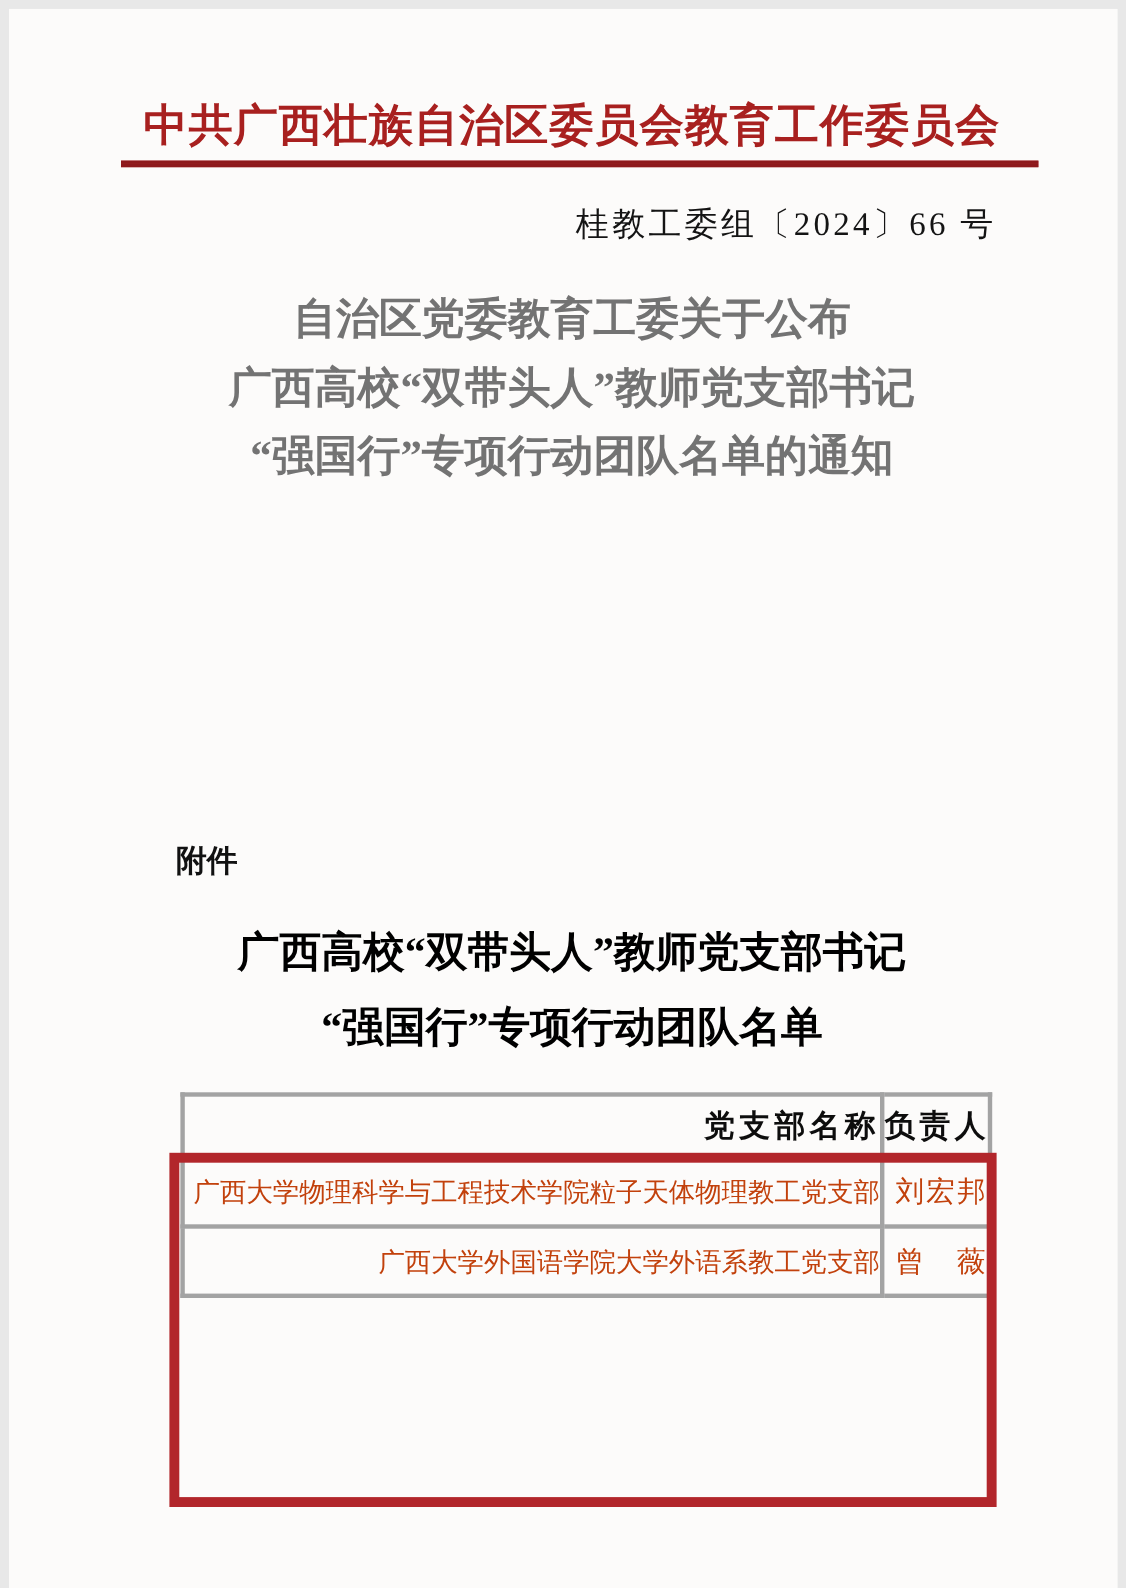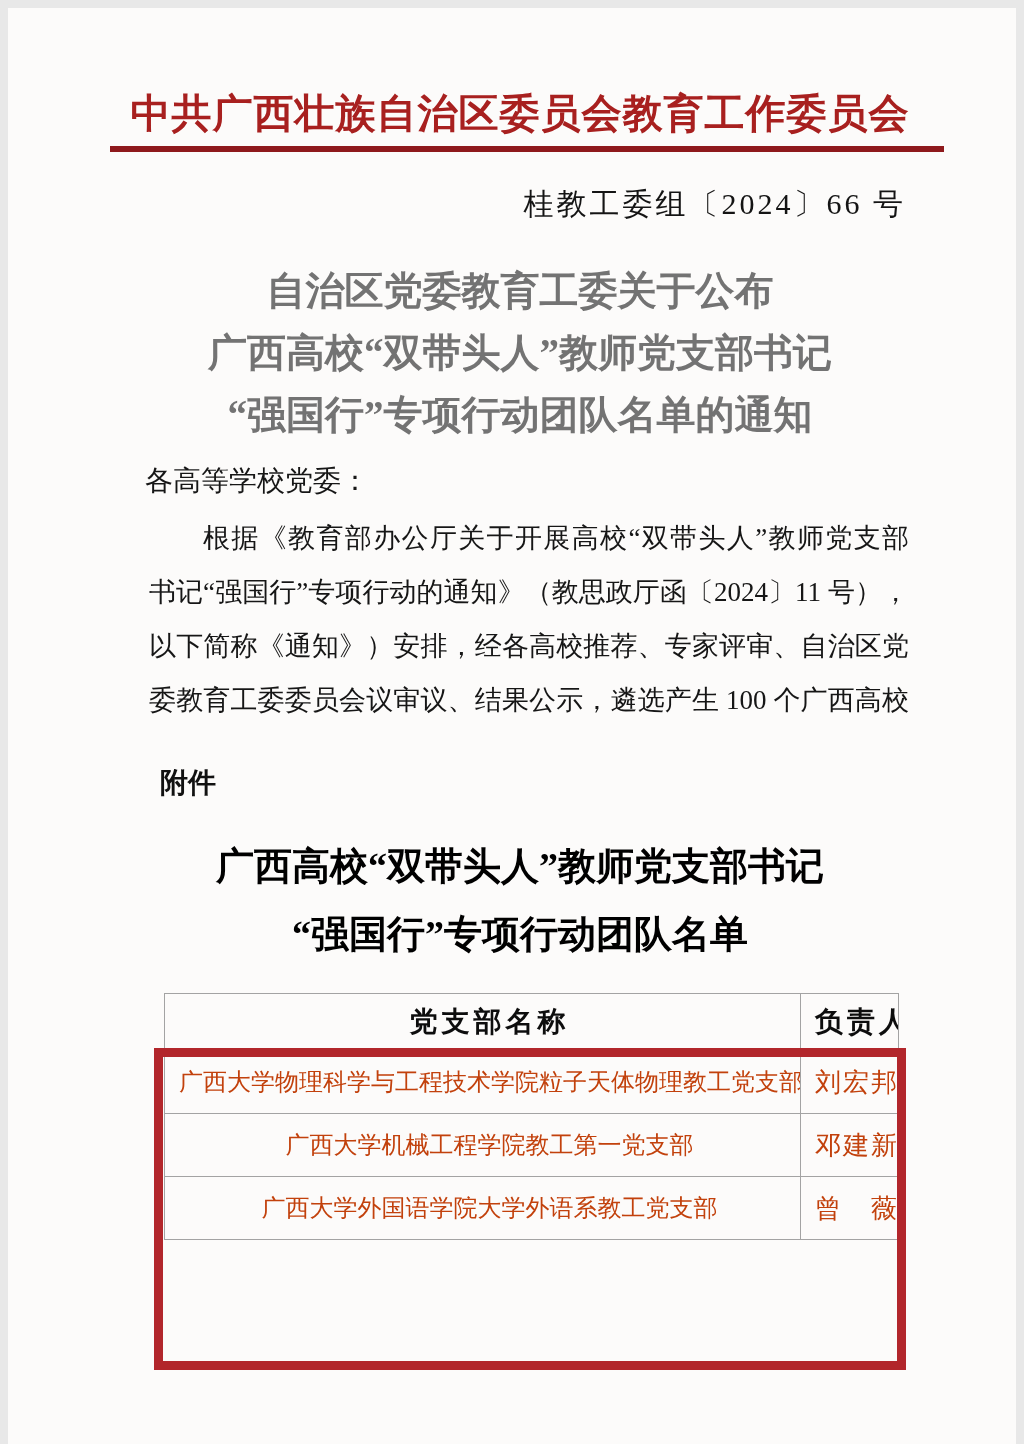--- a/index.html
+++ b/index.html
@@ -89,26 +89,25 @@
     color: #000;
   }
   .roster-table {
     position: absolute;
     top: 981px; left: 152px;
     width: 734px;
     border-collapse: collapse;
     table-layout: fixed;
   }
   .roster-table th, .roster-table td {
-    border: 1px solid #a3a3a3;
-    text-align: center;
+    border: 4px solid #a3a3a3;
+    text-align: right;
     vertical-align: middle;
     overflow: hidden;
     white-space: nowrap;
-    padding-left: 14px;
   }
   .roster-table th {
     height: 57px;
     font-size: 28px;
     font-weight: 700;
     letter-spacing: 4px;
     color: #0d0d0d;
   }
   .roster-table td {
     height: 63px;
@@ -136,28 +135,21 @@
   <div class="red-rule"></div>
 
   <div class="doc-number">桂教工委组〔2024〕66 号</div>
 
   <div class="doc-title">
     <div>自治区党委教育工委关于公布</div>
     <div>广西高校“双带头人”教师党支部书记</div>
     <div>“强国行”专项行动团队名单的通知</div>
   </div>
 
-  <div class="salutation">各高等学校党委：</div>
 
-  <div class="para">
-    <div class="pline indent">根据《教育部办公厅关于开展高校“双带头人”教师党支部</div>
-    <div class="pline">书记“强国行”专项行动的通知》（教思政厅函〔2024〕11 号），</div>
-    <div class="pline">以下简称《通知》）安排，经各高校推荐、专家评审、自治区党</div>
-    <div class="pline">委教育工委委员会议审议、结果公示，遴选产生 100 个广西高校</div>
-  </div>
 
   <div class="attachment-label">附件</div>
 
   <div class="attach-title">
     <div>广西高校“双带头人”教师党支部书记</div>
     <div>“强国行”专项行动团队名单</div>
   </div>
 
   <table class="roster-table">
     <colgroup>
@@ -169,24 +161,20 @@
         <th>党支部名称</th>
         <th>负责人</th>
       </tr>
     </thead>
     <tbody>
       <tr>
         <td>广西大学物理科学与工程技术学院粒子天体物理教工党支部</td>
         <td class="leader-cell">刘宏邦</td>
       </tr>
       <tr>
-        <td>广西大学机械工程学院教工第一党支部</td>
-        <td class="leader-cell">邓建新</td>
-      </tr>
-      <tr>
         <td>广西大学外国语学院大学外语系教工党支部</td>
         <td class="leader-cell">曾　薇</td>
       </tr>
     </tbody>
   </table>
 
   <div class="highlight-box"></div>
 
 </div>
 

